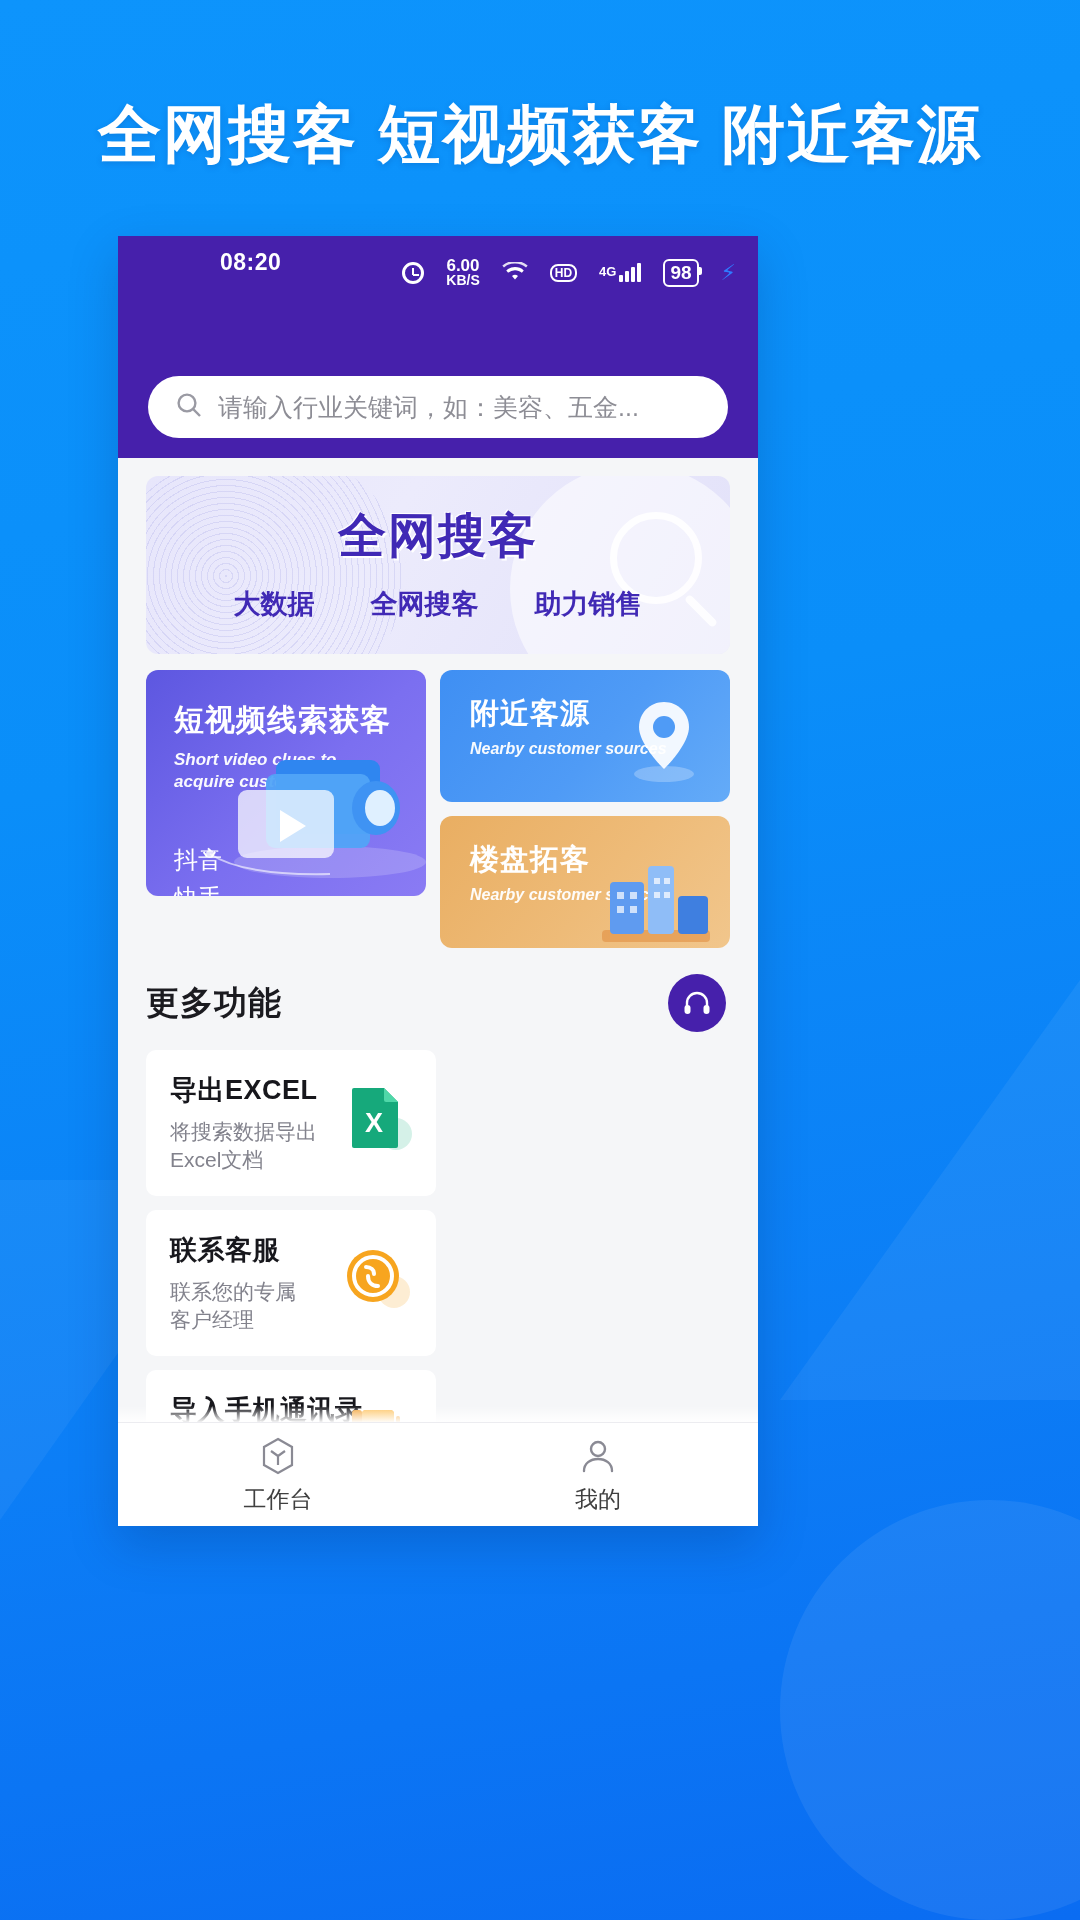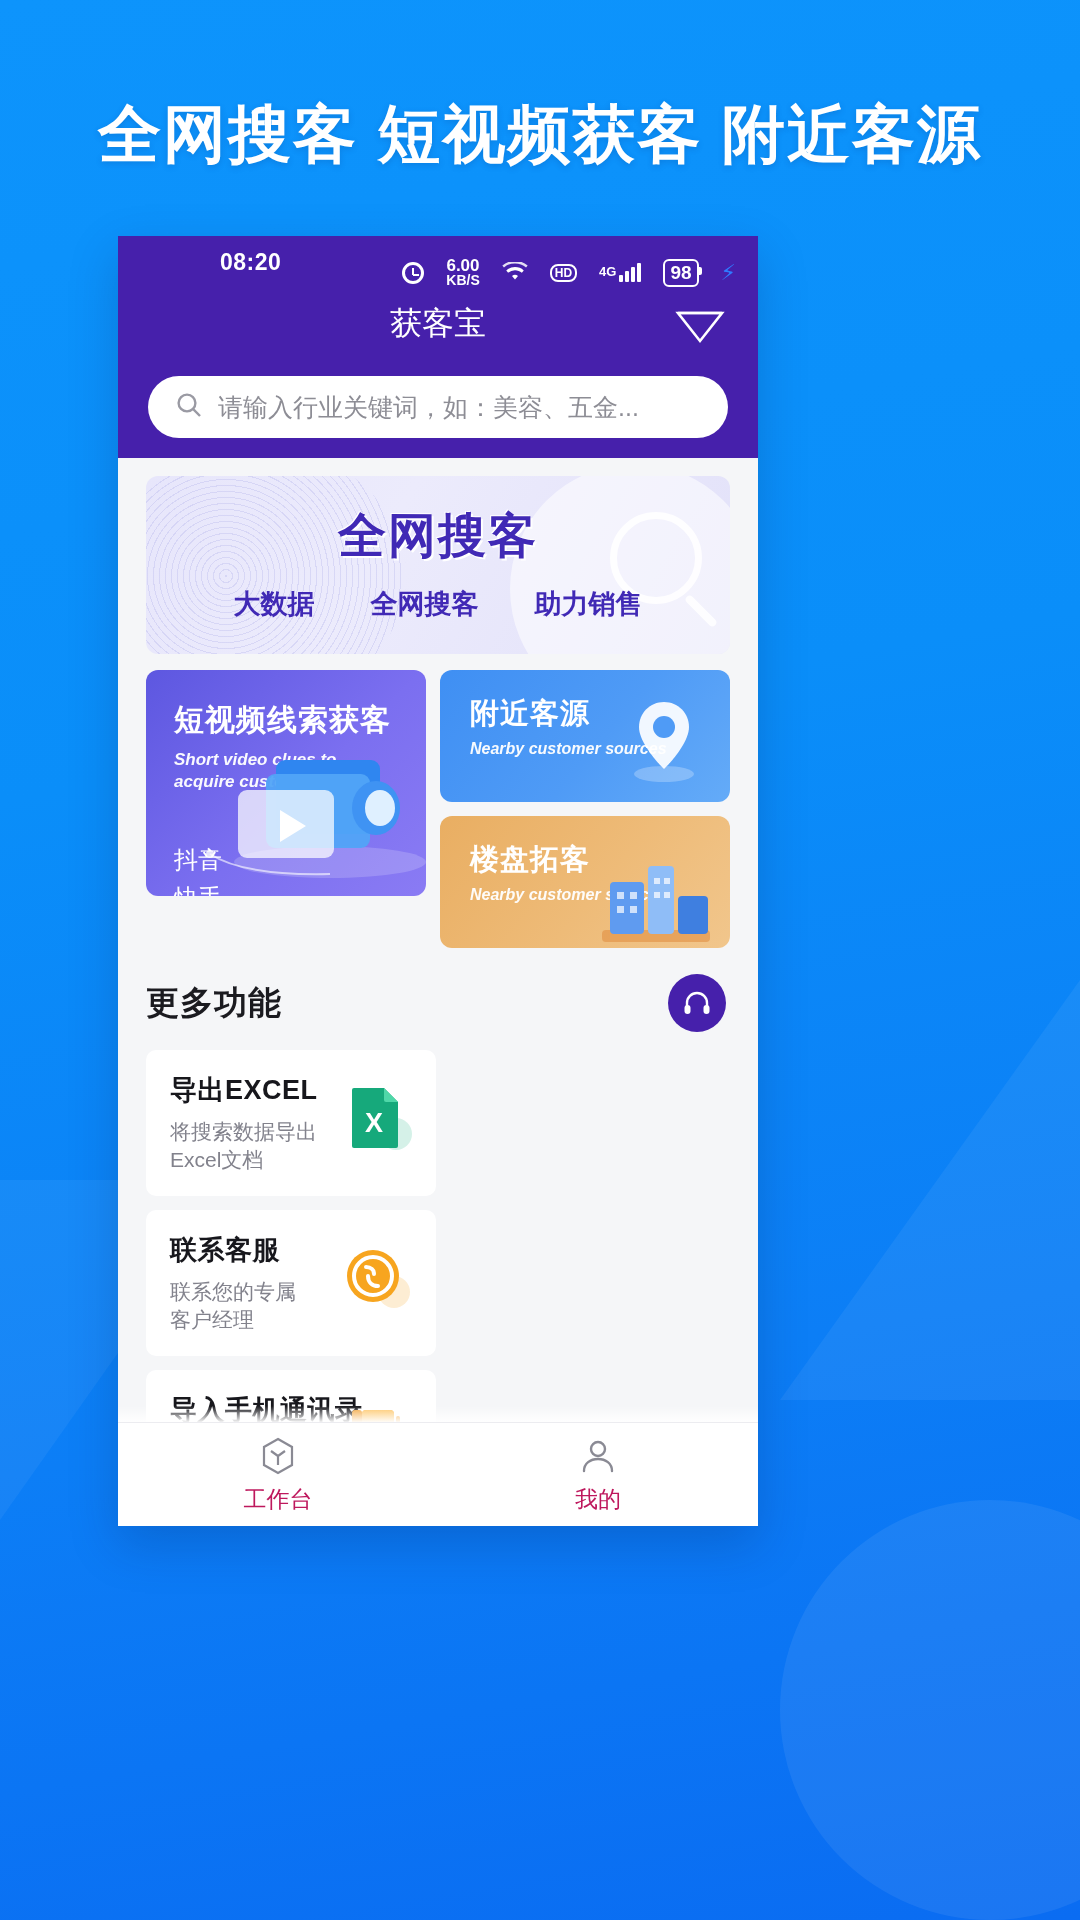--- a/index.html
+++ b/index.html
@@ -202,21 +202,21 @@
   .tile h4{ font-size:27px; font-weight:bold; color:#17171c; letter-spacing:.5px;}
   .tile p{ margin-top:10px; font-size:21px; color:#82828c; line-height:1.35;}
   .tile .ic{ position:absolute; right:24px; top:32px; width:72px;height:72px;}
 
   
   .tabbar{
     position:absolute; left:0; bottom:0; width:640px; height:104px;
     background:#fff; display:flex; border-top:1px solid #ececf0;
   }
   .tab{ flex:1; display:flex; flex-direction:column; align-items:center; justify-content:center; gap:7px;}
-  .tab span{ font-size:23px; color:#be185d;}
+  .tab span{ font-size:23px; color:#404040;}
   .tab.active span{ color:#4620ab;}
 
   .fade-bottom{
     position:absolute; left:0; right:0; bottom:104px; height:16px;
     background:linear-gradient(to top, rgba(255,255,255,.95), rgba(255,255,255,0));
     pointer-events:none;
   }
 </style>
 </head>
 <body>
@@ -258,29 +258,20 @@
               <i style="height:19px"></i>
           </span>
         </div>
         <div class="sb-batt">
           <span>98</span>
         </div>
         <div class="sb-bolt">⚡</div>
       </div>
     </div>
 
-    <div class="titlebar">
-      <div class="app-title">获客宝</div>
-      <div class="diamond-btn">
-        <svg width="56" height="50" viewBox="0 0 56 50" fill="none" stroke="#fff" stroke-width="2.6">
-          <path d="M6 14 L28 14 L50 14 L28 42 Z"></path>
-          <path d="M6 14 L50 14"></path>
-        </svg>
-      </div>
-    </div>
 
     <div class="searchbar">
       <span>
         <svg width="30" height="30" viewBox="0 0 30 30" fill="none" stroke="#9a9aa3" stroke-width="2.4">
           <circle cx="13" cy="13" r="8.4"></circle>
             <path d="M19.2 19.2 L26 26"></path>
         </svg>
       </span>
       <span class="search-ph">请输入行业关键词，如：美容、五金...</span>
     </div>

